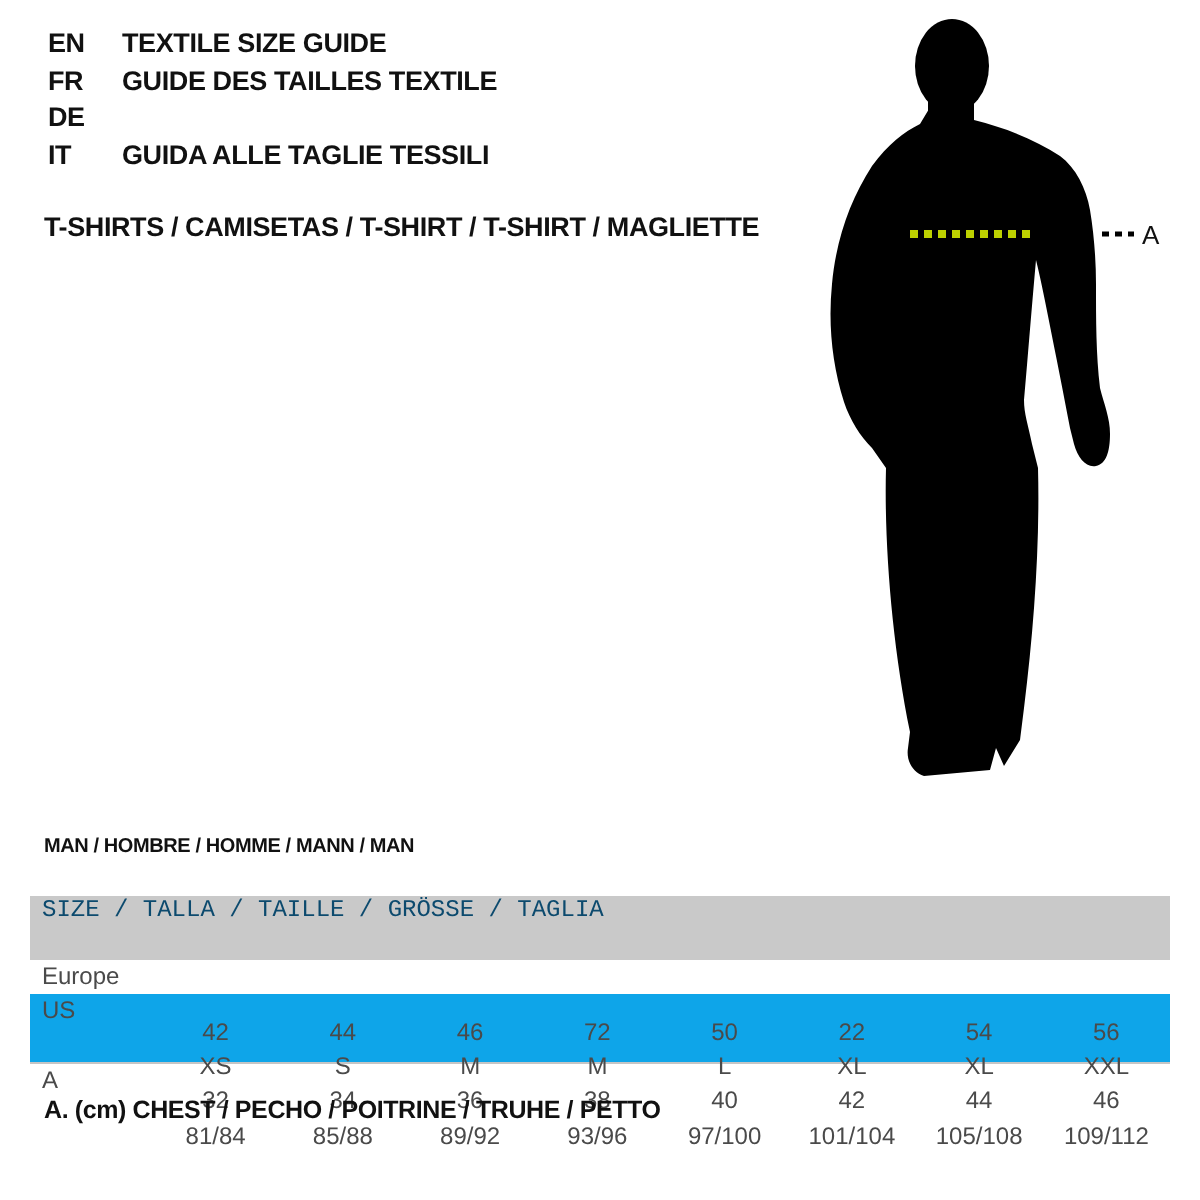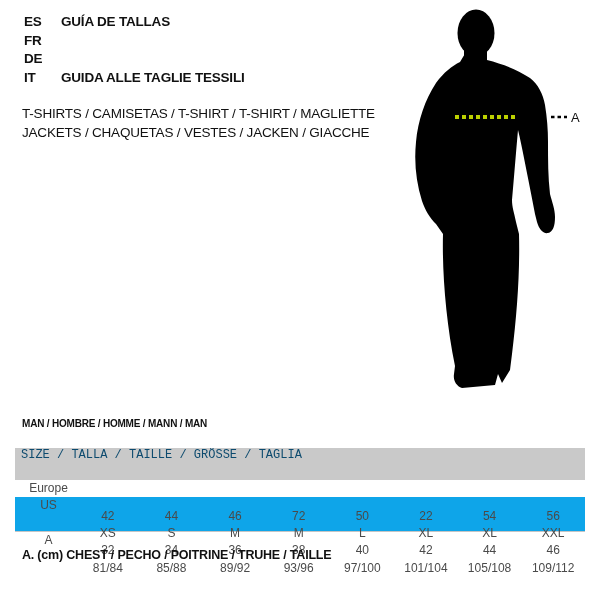--- a/index.html
+++ b/index.html
@@ -11,64 +11,64 @@
   .abs{position:absolute;}
 
   
   .lang-block{left:24px;top:13px;}
   .lang-row{display:flex;line-height:18.5px;font-size:13.5px;font-weight:bold;color:#111;letter-spacing:-0.2px;}
   .lang-code{width:37px;flex:0 0 37px;}
   .lang-label{white-space:nowrap;}
 
   
   .cat-block{left:22px;top:104px;}
-  .cat-line{font-size:13.5px;font-weight:normal;color:#111;line-height:19px;letter-spacing:-0.2px;white-space:nowrap;}
+  .cat-line{font-size:13.5px;font-weight:bold;color:#111;line-height:19px;letter-spacing:-0.2px;white-space:nowrap;}
 
   
   .figure-wrap{left:398px;top:2px;width:192px;height:398px;}
   .figure-wrap svg{display:block;}
 
   
   .section-title{left:22px;top:418px;font-size:10px;font-weight:bold;color:#111;letter-spacing:-0.2px;white-space:nowrap;}
 
   
   .size-table{left:15px;top:448px;width:570px;color:#4a4a4a;}
   .table-header{background:#c9c9c9;height:32px;line-height:15px;font-size:12px;color:#0c4a6e;padding-left:6px;white-space:nowrap;font-family:Liberation Mono, monospace;}
   .t-row{display:flex;height:17px;line-height:17px;font-size:12px;}
   .t-row.alt{background:#0ea5e9;}
   .t-row.border-top{border-top:1px solid #c5c5c5;height:17px;}
-  .t-label{flex:0 0 55px;padding-left:6px;text-align:center;}
+  .t-label{flex:0 0 55px;padding-left:6px;text-align:left;}
   .t-cell{flex:1 1 0;text-align:center;margin-top:28px;}
 
   
   .footnote{left:22px;top:548px;font-size:12.5px;font-weight:bold;color:#111;letter-spacing:-0.2px;white-space:nowrap;}
 </style>
 </head>
 <body>
 
 <div class="abs lang-block">
   <div class="lang-row">
-    <span class="lang-code">ES</span>
-    <span class="lang-label">GUÍA DE TALLAS</span>
+    <span class="lang-code">EN</span>
+    <span class="lang-label">TEXTILE SIZE GUIDE</span>
   </div>
   <div class="lang-row">
     <span class="lang-code">FR</span>
+    <span class="lang-label">GUIDE DES TAILLES TEXTILE</span>
   </div>
   <div class="lang-row">
     <span class="lang-code">DE</span>
   </div>
   <div class="lang-row">
     <span class="lang-code">IT</span>
     <span class="lang-label">GUIDA ALLE TAGLIE TESSILI</span>
   </div>
 </div>
 
 <div class="abs cat-block">
   <div class="cat-line">T-SHIRTS / CAMISETAS / T-SHIRT / T-SHIRT / MAGLIETTE</div>
-  <div class="cat-line">JACKETS / CHAQUETAS / VESTES / JACKEN / GIACCHE</div>
 </div>
 
 <div class="abs figure-wrap">
   <svg width="192" height="398" viewBox="0 0 192 398" xmlns="http://www.w3.org/2000/svg">
 
     <ellipse cx="78" cy="31" rx="18.5" ry="23.5" fill="#000"></ellipse>
     <rect x="66" y="38" width="23" height="24" fill="#000"></rect>
 
     <path fill="#000" d="
       M 68,50
@@ -158,13 +158,13 @@
     <span class="t-cell">85/88</span>
     <span class="t-cell">89/92</span>
     <span class="t-cell">93/96</span>
     <span class="t-cell">97/100</span>
     <span class="t-cell">101/104</span>
     <span class="t-cell">105/108</span>
     <span class="t-cell">109/112</span>
   </div>
 </div>
 
-<div class="abs footnote">A. (cm) CHEST / PECHO / POITRINE / TRUHE / TAILLE</div>
+<div class="abs footnote">A. (cm) CHEST / PECHO / POITRINE / TRUHE / PETTO</div>
 
 </body></html>

